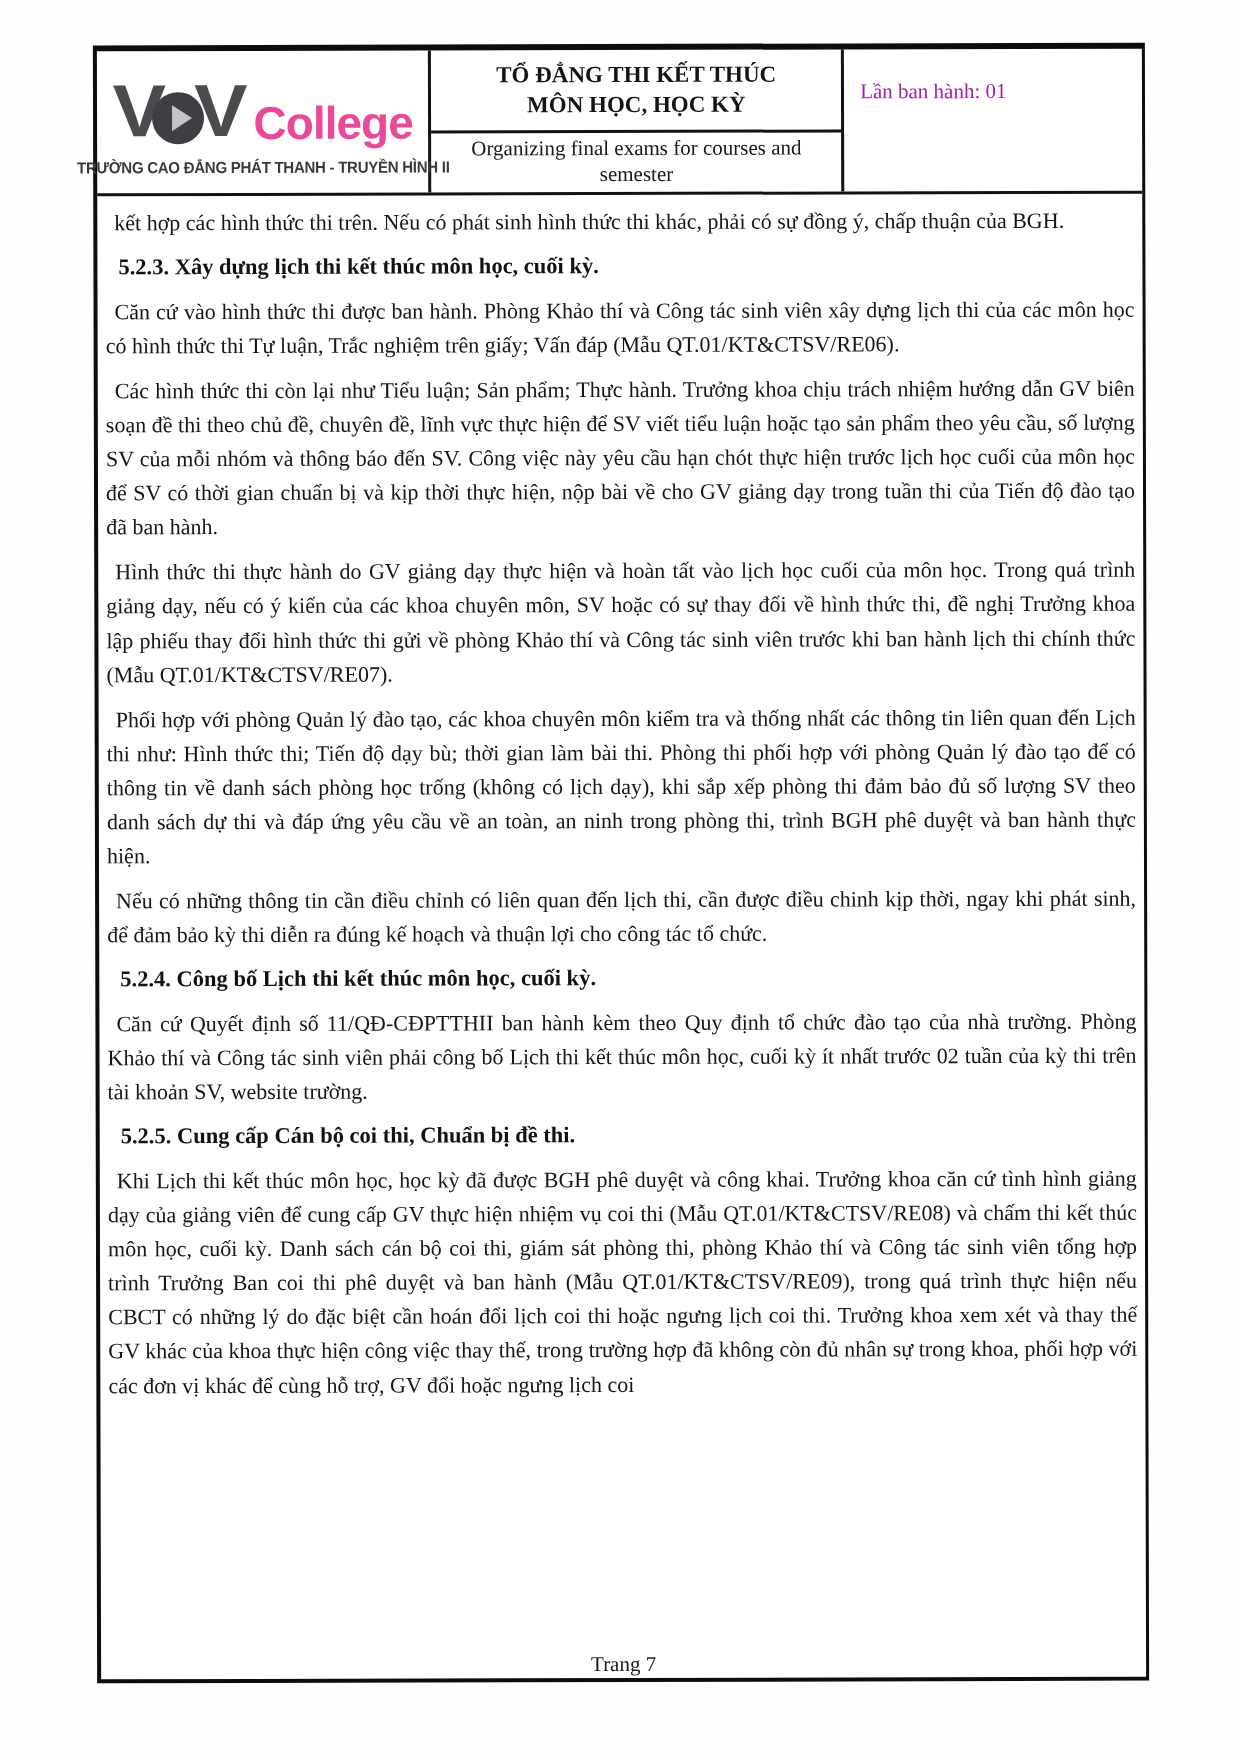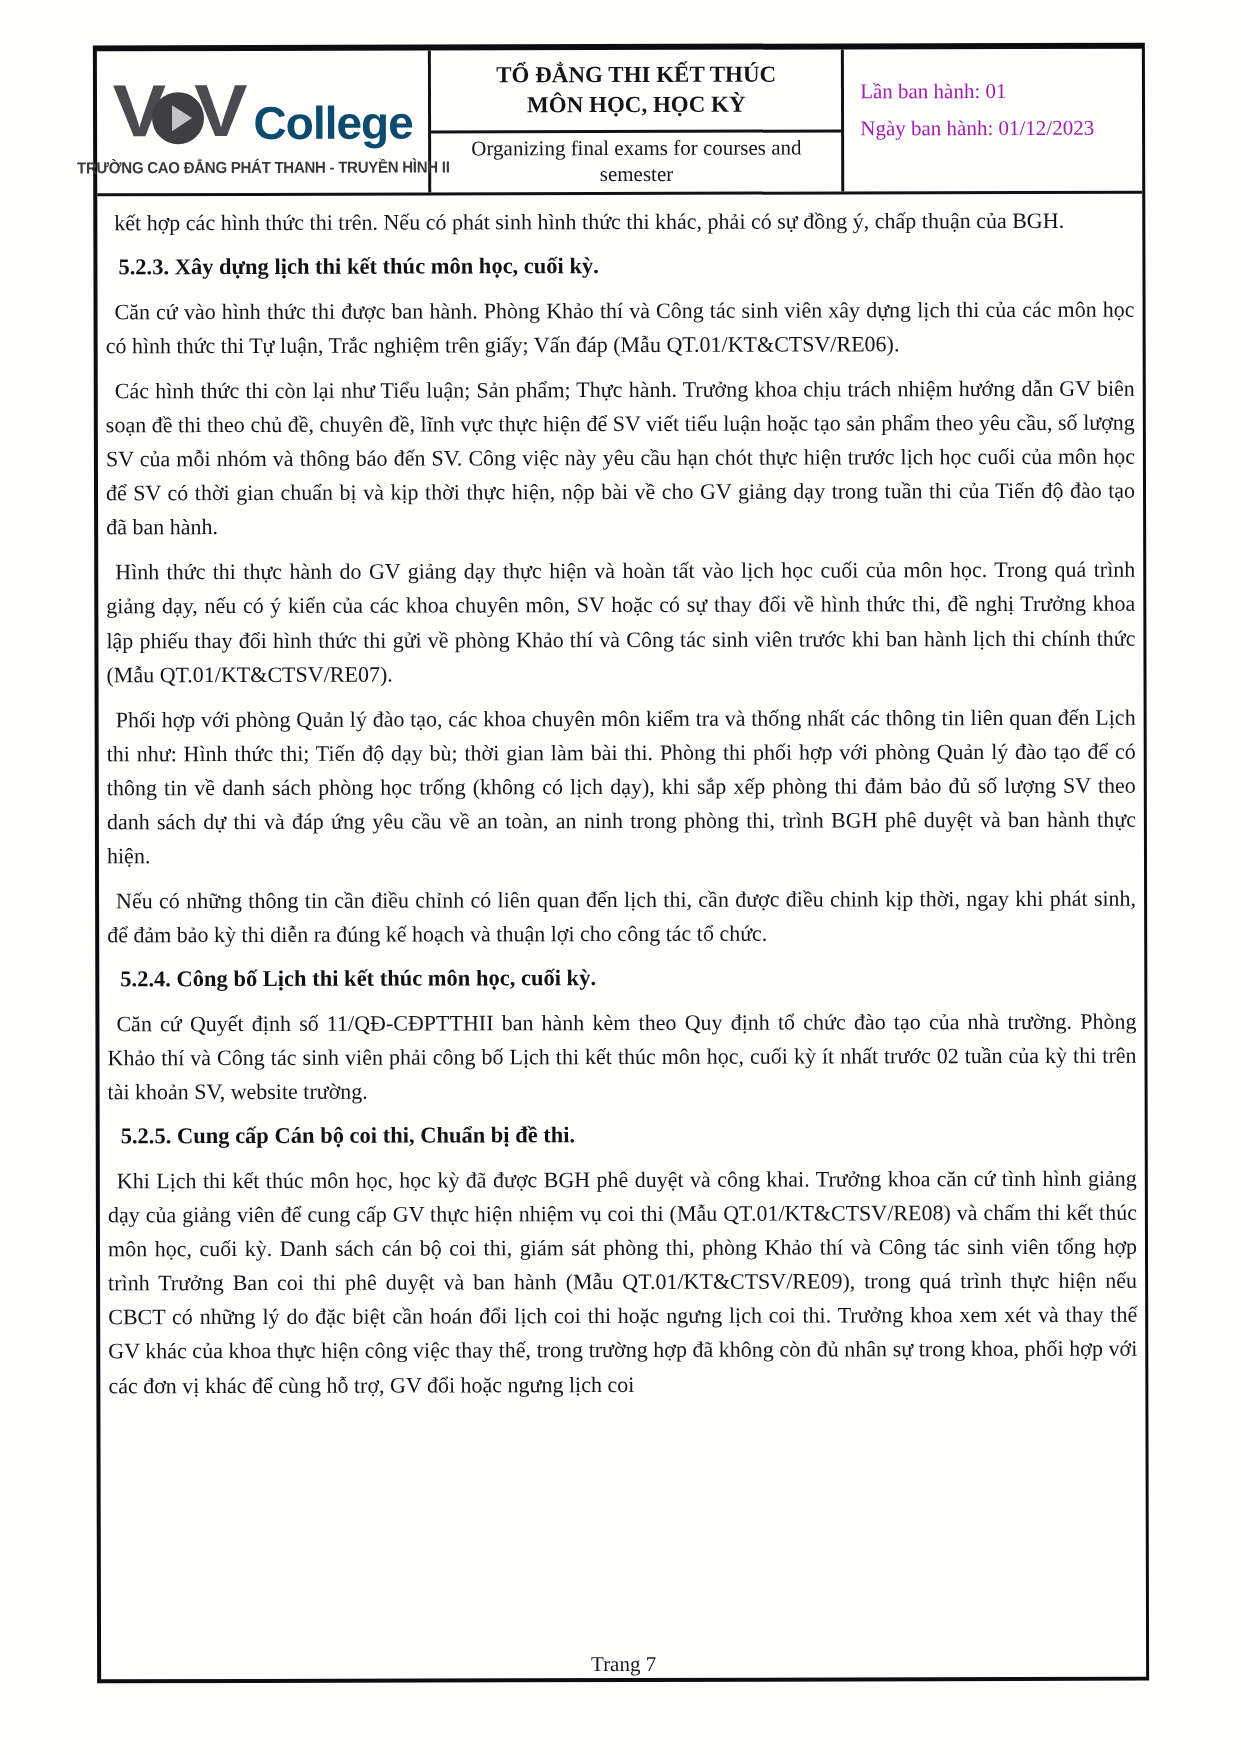--- a/index.html
+++ b/index.html
@@ -75,21 +75,21 @@
     width: 0;
     height: 0;
     border-left: 20px solid #c3c3c8;
     border-top: 13px solid transparent;
     border-bottom: 13px solid transparent;
   }
   .college-text {
     font-family: "Liberation Sans", sans-serif;
     font-weight: 700;
     font-size: 46px;
-    color: #0c4a6e;
+    color: #ec4899;
     margin-left: 10px;
     margin-top: 24px;
     letter-spacing: -1px;
   }
   .school-name {
     font-family: "Liberation Sans", sans-serif;
     font-weight: 700;
     font-size: 16px;
     color: #3a3a3e;
     margin-top: 8px;
@@ -187,21 +187,20 @@
       <div class="hcell title-cell">
         <div class="title-vi">
           <span>TỔ ĐẲNG THI KẾT THÚC</span>
           <span>MÔN HỌC, HỌC KỲ</span>
         </div>
         <div class="title-en">Organizing final exams for courses and semester</div>
       </div>
 
       <div class="hcell issue-cell">
         <div>Lần ban hành: 01</div>
-        <div>Ngày ban hành: 01/12/2023</div>
       </div>
 
     </header>
 
     <main class="doc-body">
         <p class="paragraph">kết hợp các hình thức thi trên. Nếu có phát sinh hình thức thi khác, phải có sự đồng ý, chấp thuận của BGH.</p>
         <h3 class="heading">5.2.3. Xây dựng lịch thi kết thúc môn học, cuối kỳ.</h3>
         <p class="paragraph">Căn cứ vào hình thức thi được ban hành. Phòng Khảo thí và Công tác sinh viên xây dựng lịch thi của các môn học có hình thức thi Tự luận, Trắc nghiệm trên giấy; Vấn đáp (Mẫu QT.01/KT&amp;CTSV/RE06).</p>
         <p class="paragraph">Các hình thức thi còn lại như Tiểu luận; Sản phẩm; Thực hành. Trưởng khoa chịu trách nhiệm hướng dẫn GV biên soạn đề thi theo chủ đề, chuyên đề, lĩnh vực thực hiện để SV viết tiểu luận hoặc tạo sản phẩm theo yêu cầu, số lượng SV của mỗi nhóm và thông báo đến SV. Công việc này yêu cầu hạn chót thực hiện trước lịch học cuối của môn học để SV có thời gian chuẩn bị và kịp thời thực hiện, nộp bài về cho GV giảng dạy trong tuần thi của Tiến độ đào tạo đã ban hành.</p>
         <p class="paragraph">Hình thức thi thực hành do GV giảng dạy thực hiện và hoàn tất vào lịch học cuối của môn học. Trong quá trình giảng dạy, nếu có ý kiến của các khoa chuyên môn, SV hoặc có sự thay đổi về hình thức thi, đề nghị Trưởng khoa lập phiếu thay đổi hình thức thi gửi về phòng Khảo thí và Công tác sinh viên trước khi ban hành lịch thi chính thức (Mẫu QT.01/KT&amp;CTSV/RE07).</p>

